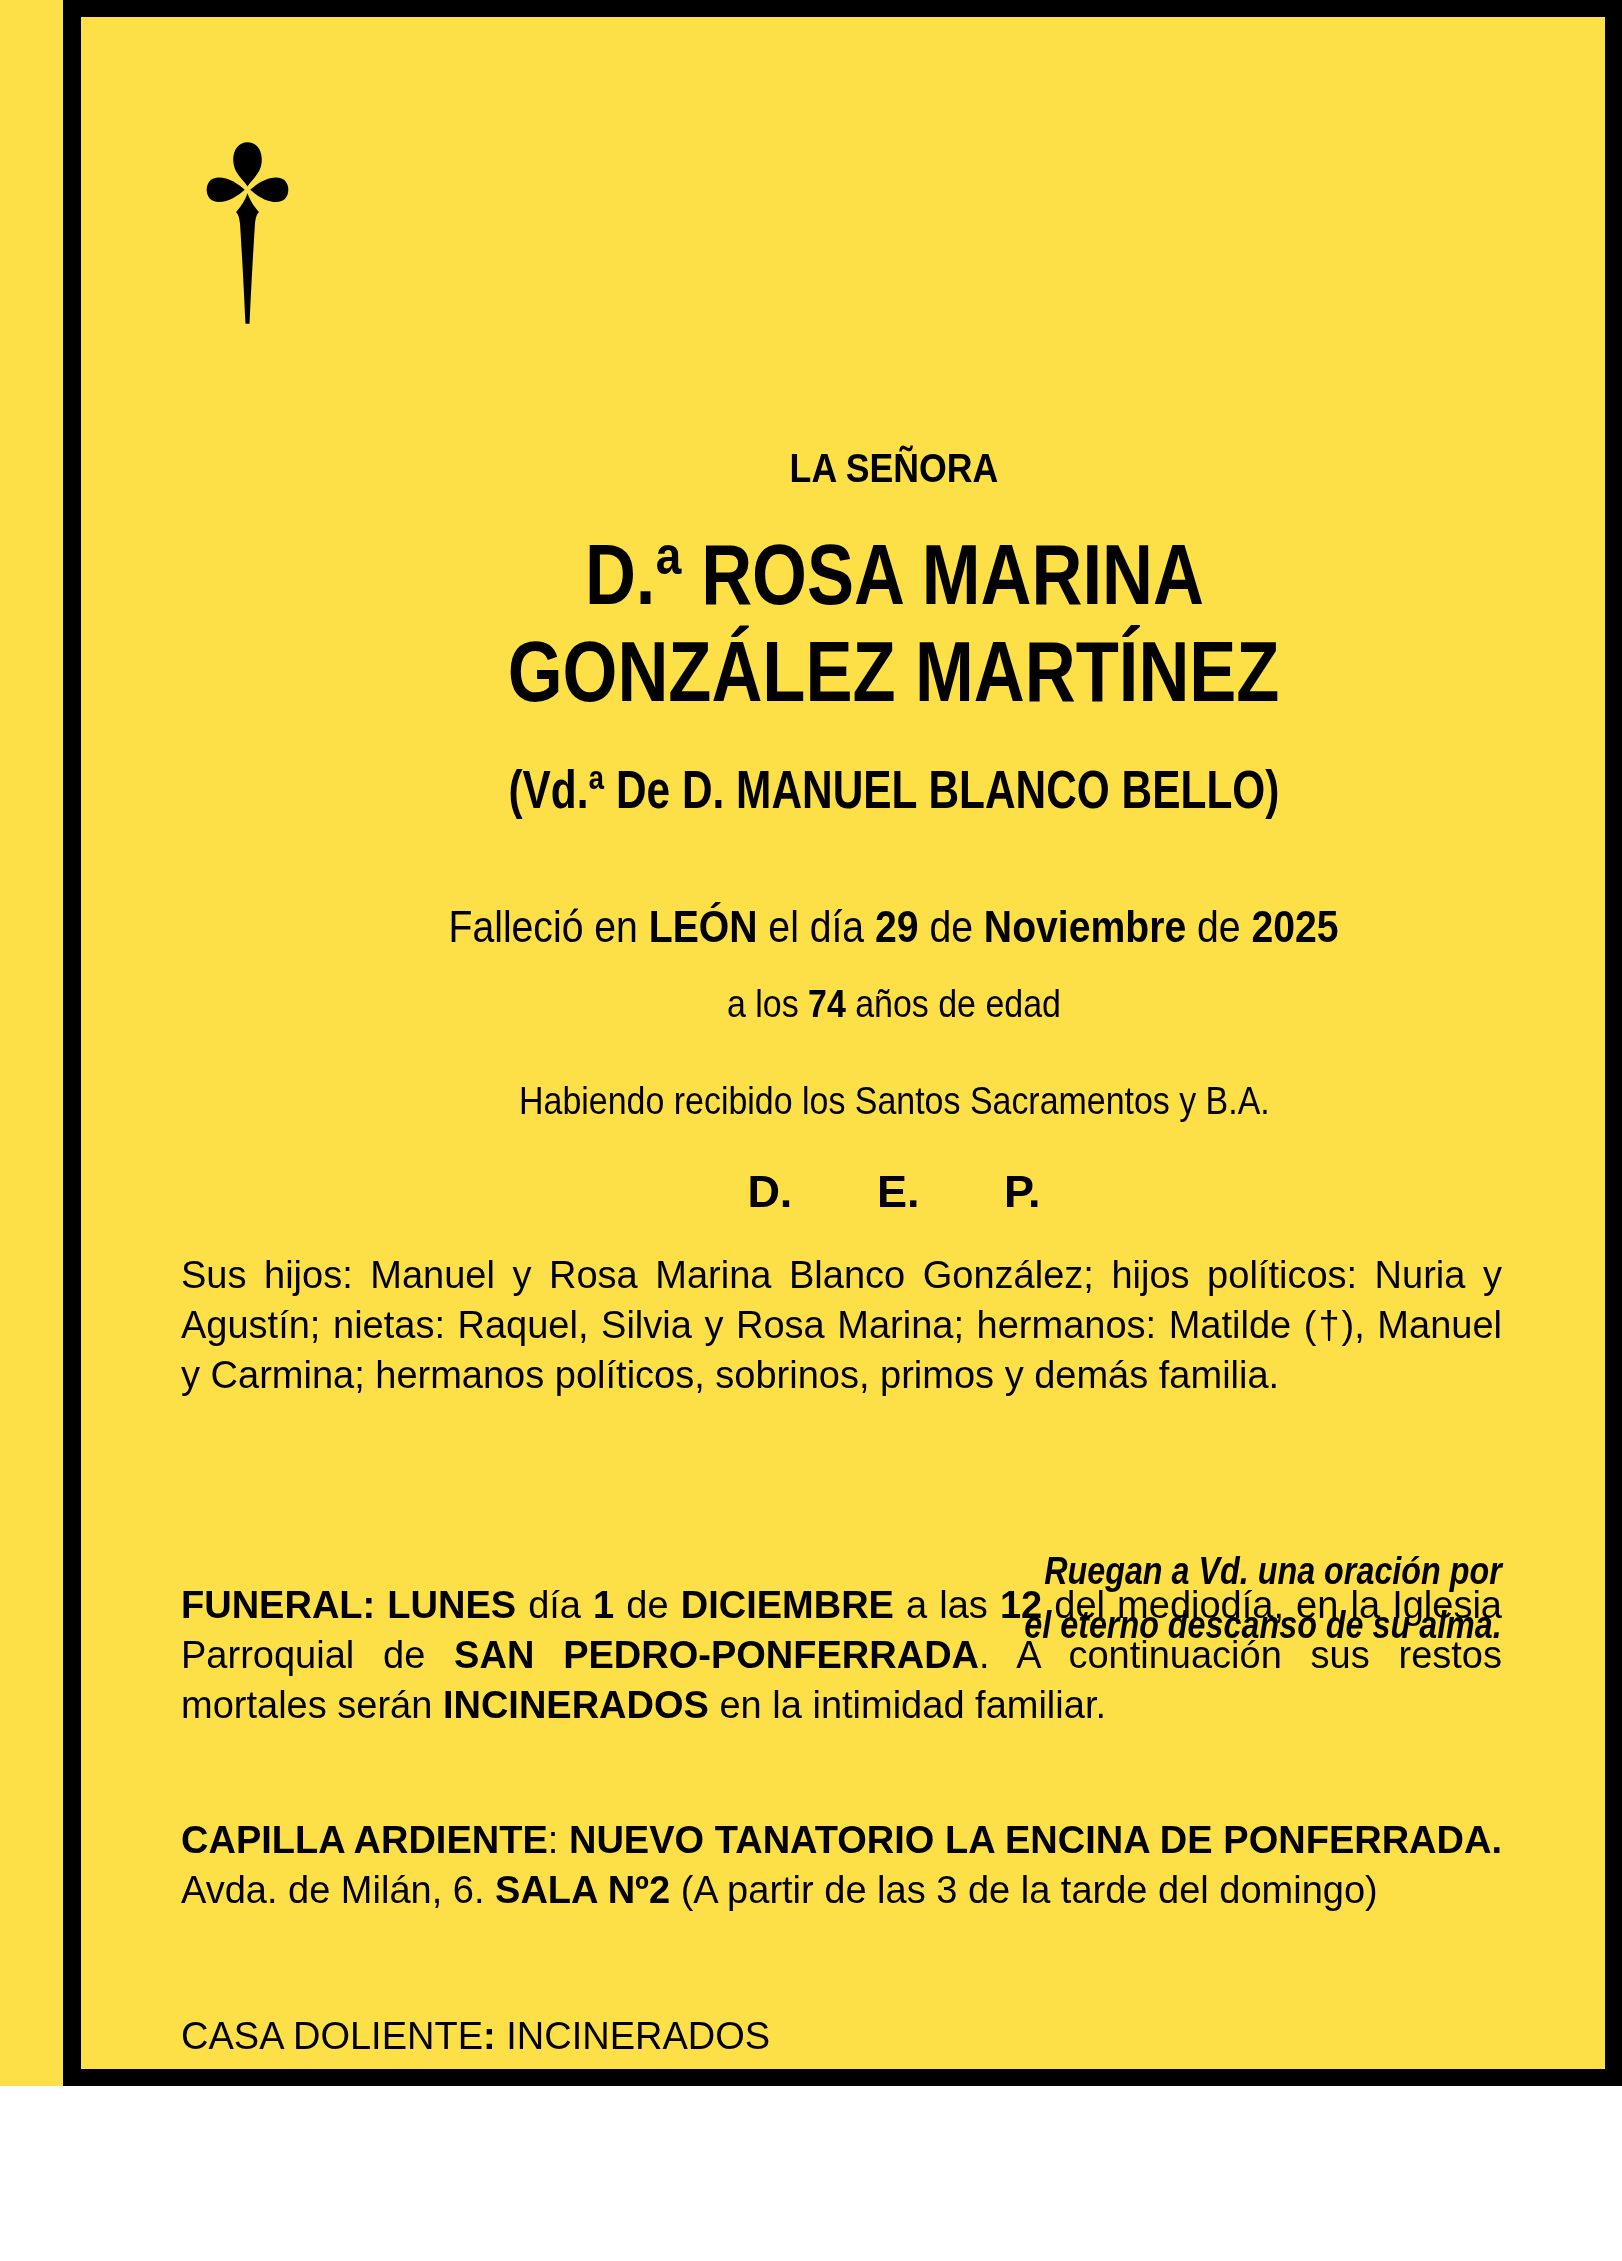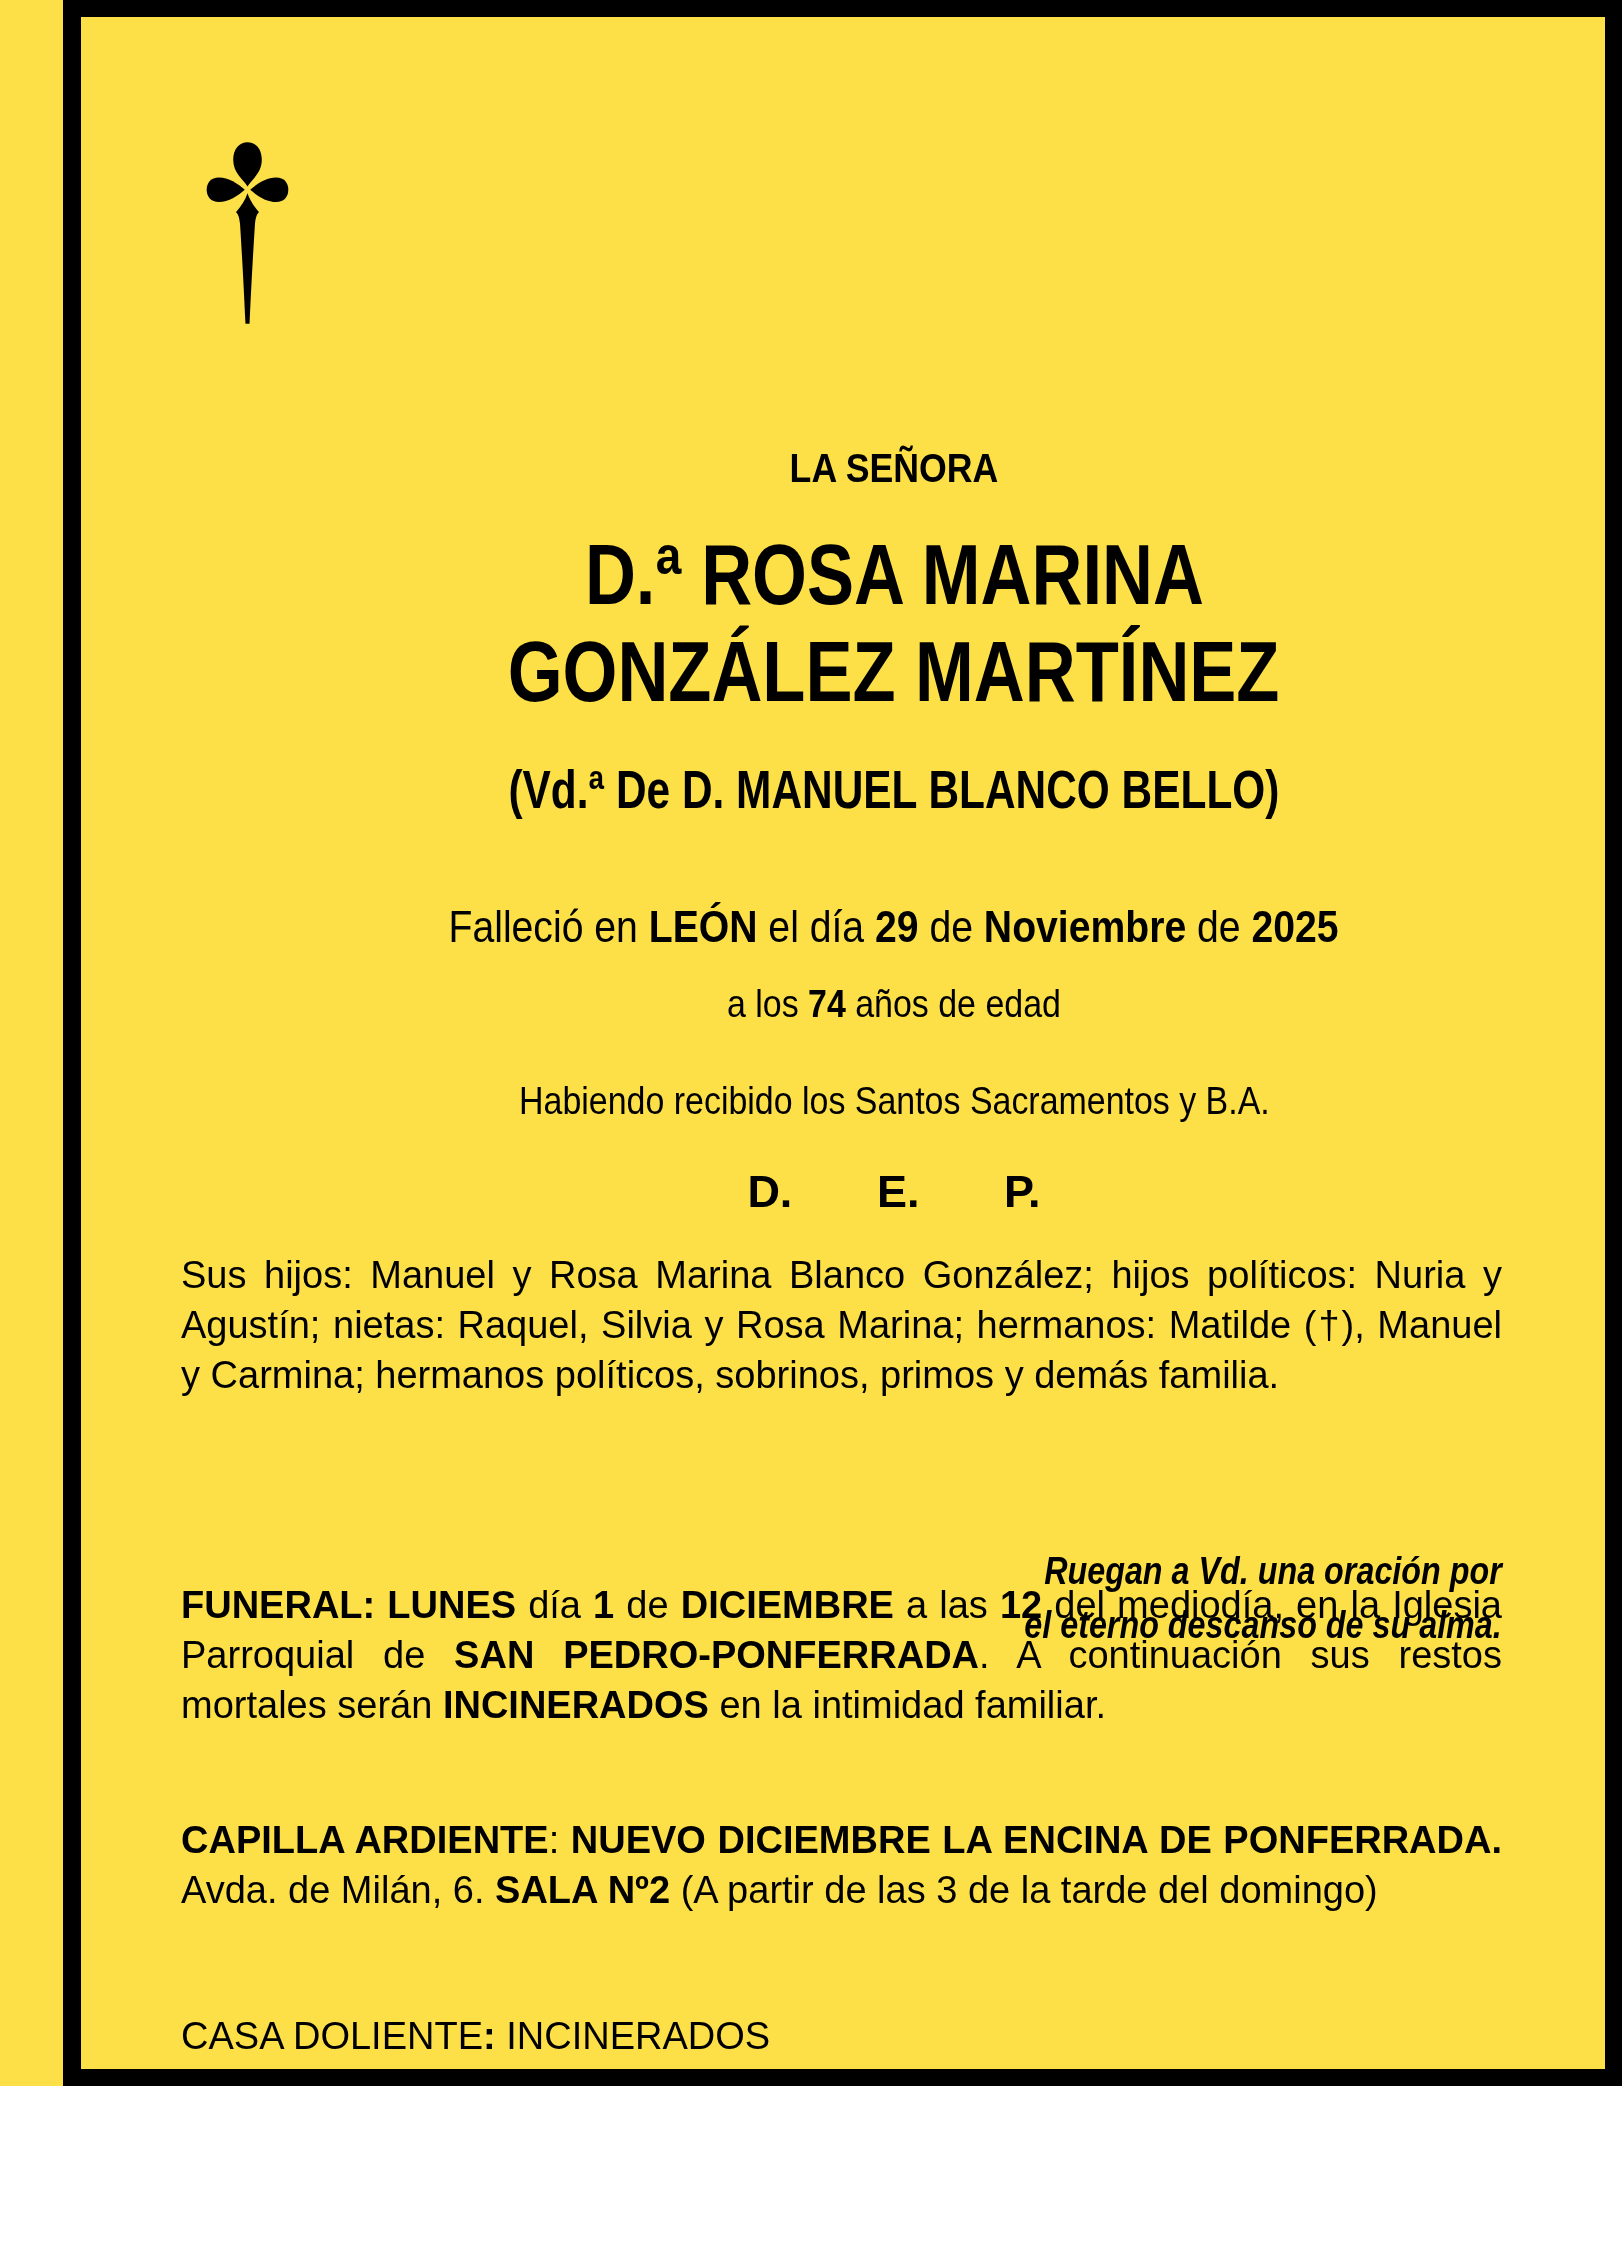--- a/index.html
+++ b/index.html
@@ -107,18 +107,18 @@
 
   <div class="bcol para family">Sus hijos: Manuel y Rosa Marina Blanco González; hijos políticos: Nuria y Agustín; nietas: Raquel, Silvia y Rosa Marina; hermanos: Matilde (†), Manuel y Carmina; hermanos políticos, sobrinos, primos y demás familia.</div>
 
   <div class="bcol prayer">
     <span class="cx" style="transform:scaleX(.85);transform-origin:100% 50%;white-space:pre-line;">Ruegan a Vd. una oración por
 el eterno descanso de su alma.</span>
   </div>
 
   <div class="bcol para funeral"><span class="b">FUNERAL: LUNES</span><span> día </span><span class="b">1</span><span> de </span><span class="b">DICIEMBRE</span><span> a las </span><span class="b">12</span><span> del mediodía, en la Iglesia Parroquial de </span><span class="b">SAN PEDRO-PONFERRADA</span><span>. A continuación sus restos mortales serán </span><span class="b">INCINERADOS</span><span> en la intimidad familiar.</span></div>
 
-  <div class="bcol para capilla"><span class="b">CAPILLA ARDIENTE</span><span>: </span><span class="b">NUEVO DICIEMBRE LA ENCINA DE PONFERRADA.</span><span> Avda. de Milán, 6. </span><span class="b">SALA Nº2</span><span> (A partir de las 3 de la tarde del domingo)</span></div>
+  <div class="bcol para capilla"><span class="b">CAPILLA ARDIENTE</span><span>: </span><span class="b">NUEVO TANATORIO LA ENCINA DE PONFERRADA.</span><span> Avda. de Milán, 6. </span><span class="b">SALA Nº2</span><span> (A partir de las 3 de la tarde del domingo)</span></div>
 
   <div class="bcol casa"><span>CASA DOLIENTE</span><span class="b">:</span><span> INCINERADOS</span></div>
 
 </div>
 
 
 </body></html>

